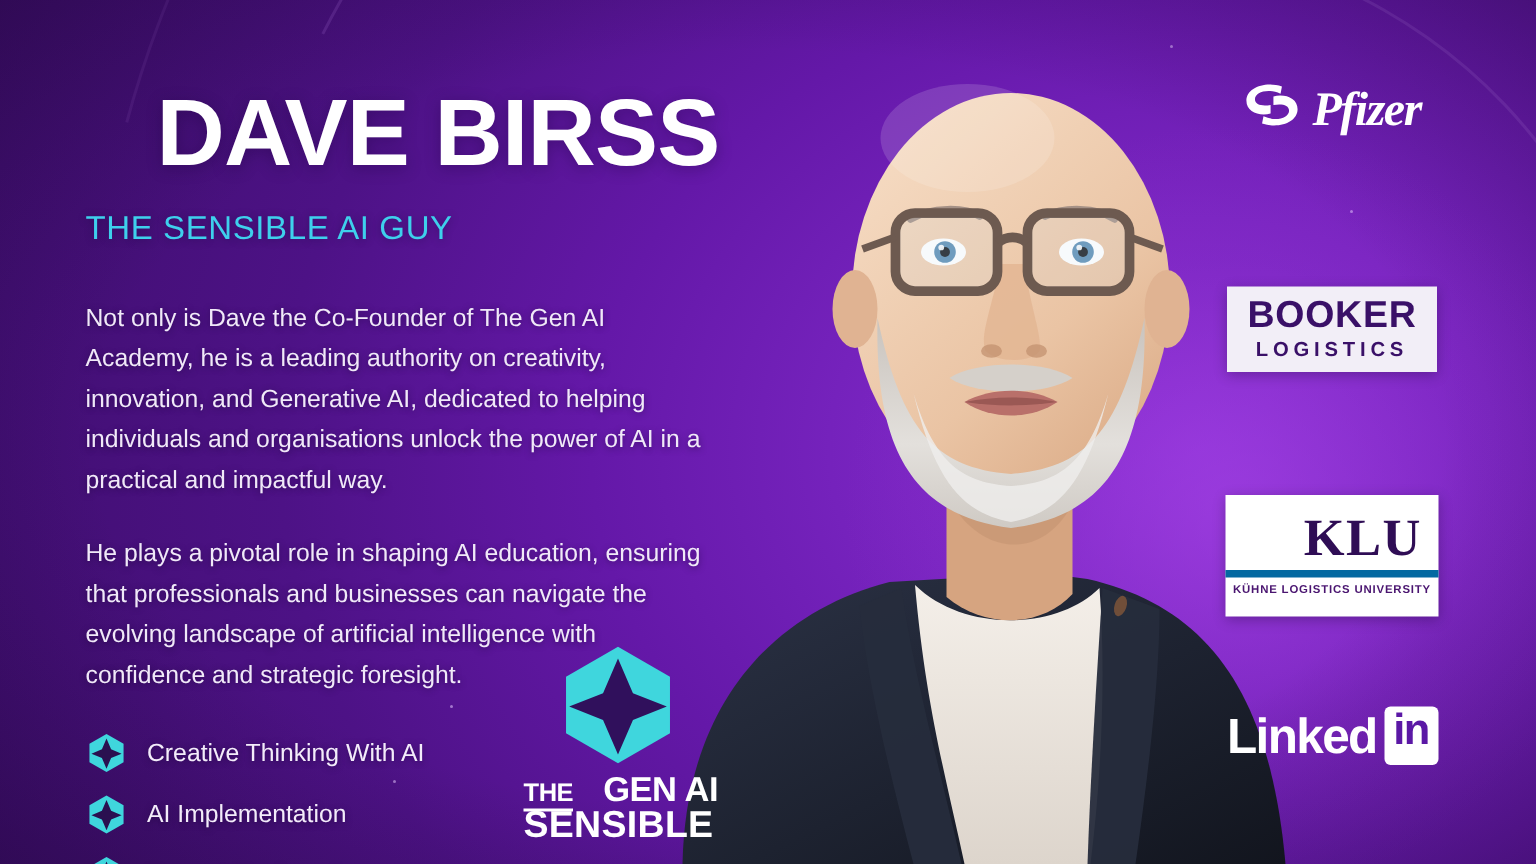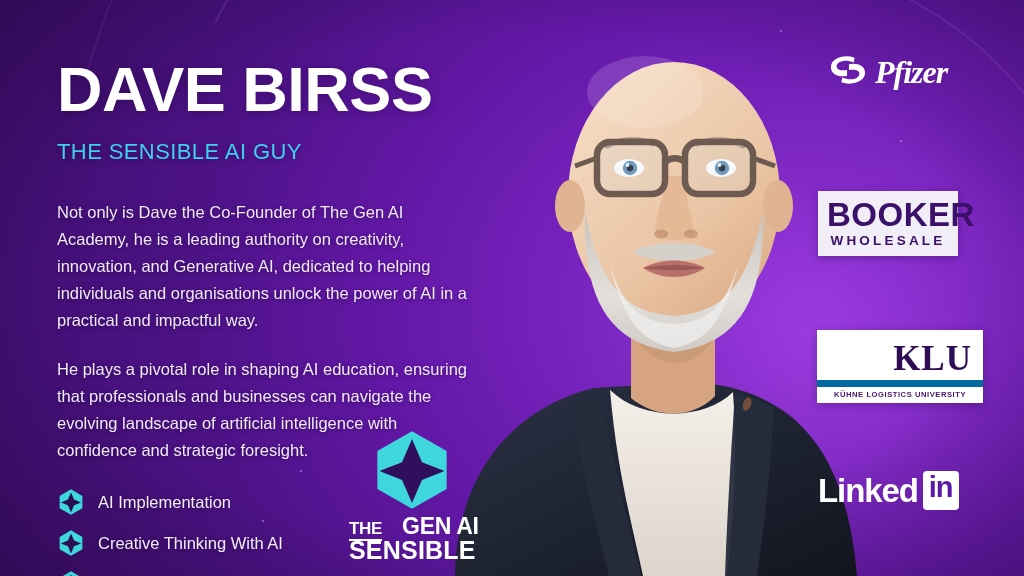--- a/index.html
+++ b/index.html
@@ -23,21 +23,21 @@
   .glow{ position:absolute; left:560px; top:80px; width:520px; height:520px; border-radius:50%;
          background:radial-gradient(circle, rgba(168,70,230,.55) 0%, rgba(140,50,200,.22) 45%, rgba(0,0,0,0) 70%); }
   .vignette{ position:absolute; inset:0; background:radial-gradient(ellipse 80% 80% at 50% 50%, rgba(0,0,0,0) 55%, rgba(25,4,45,.45) 100%); }
   .spark{ position:absolute; width:2px; height:2px; background:rgba(230,200,255,.55); border-radius:50%; }
 
   
   .left{ position:absolute; left:57px; top:0; width:470px; height:576px; z-index:6; }
 
   .title{
     font-size:63px; font-weight:bold; letter-spacing:-0.5px; color:#ffffff;
-    line-height:1; margin-top:58px; text-shadow:0 2px 10px rgba(30,0,60,.35);
+    line-height:1; margin-top:58px; text-shadow:0 2px 10px rgba(30,0,60,.35);text-align:center;
   }
   .subtitle{
     margin-top:18px; font-size:22px; font-weight:normal; color:#3ed0ec;
     letter-spacing:.4px; text-shadow:0 1px 6px rgba(20,0,50,.4);
   }
   .para{
     margin-top:34px; font-size:16.5px; line-height:1.63; color:#f0e9f8;
     max-width:420px; text-shadow:0 1px 4px rgba(25,0,50,.5);
   }
   .para.second{ margin-top:23px; }
@@ -60,29 +60,29 @@
 
   
   .rail{ position:absolute; right:0; top:0; width:220px; height:576px; z-index:8; }
 
   .pfizer{ position:absolute; left:22px; top:52px; display:flex; align-items:center; }
   .pfizer-word{ color:#fff; font-family:"Liberation Serif", serif; font-style:italic; font-weight:bold;
                 font-size:32px; letter-spacing:-1px; margin-left:5px; }
 
   .booker{ position:absolute; left:14px; top:191px; width:140px; background:#f2eef7;
            padding:7px 9px 8px; text-align:center; box-shadow:0 2px 8px rgba(20,0,40,.3); }
-  .booker-1{ color:#3a1068; font-size:33px; font-weight:bold; letter-spacing:.5px; line-height:1; }
+  .booker-1{ color:#3a1068; font-size:25px; font-weight:bold; letter-spacing:.5px; line-height:1; }
   .booker-2{ color:#3a1068; font-size:13.5px; font-weight:bold; letter-spacing:3.2px; line-height:1; margin-top:3px; }
 
-  .klu{ position:absolute; left:13px; top:330px; width:166px; background:#ffffff;
+  .klu{ position:absolute; left:13px; top:330px; width:142px; background:#ffffff;
         box-shadow:0 2px 8px rgba(20,0,40,.3); }
   .klu-main{ text-align:right; padding:11px 11px 4px; }
   .klu-word{ color:#2f0d55; font-family:"Liberation Serif", serif; font-weight:bold; font-size:35px; letter-spacing:1px; line-height:1; }
   .klu-sub{ color:#4a1570; font-size:7.6px; font-weight:bold; letter-spacing:.55px; text-align:center;
-            padding:3px 0 4px; border-top:7px solid #0369a1; }
+            padding:3px 0 14px; border-top:5px solid #0369a1; }
 
   .linkedin{ position:absolute; left:14px; top:471px; display:flex; align-items:center;text-align:center; }
   .li-word{ color:#fff; font-size:33px; font-weight:bold; letter-spacing:-1.1px; }
   .li-box{ background:#fff; border-radius:4px; margin-left:5px; padding:2px 6px 8px; }
   .li-in{ color:#5b18a5; font-size:29px; font-weight:bold; letter-spacing:-1px; line-height:1; }
 </style>
 </head>
 <body>
 
 <div id="slide">
@@ -192,30 +192,30 @@
     <p class="para second">He plays a pivotal role in shaping AI education, ensuring that professionals and businesses can navigate the evolving landscape of artificial intelligence with confidence and strategic foresight.</p>
 
     <div class="bullets">
       <div class="bullet">
         <span class="hex">
           <svg width="28" height="28" viewBox="0 0 32 32">
             <polygon points="16,1.5 29,9 29,23 16,30.5 3,23 3,9" fill="#3fd6dd"></polygon>
             <path d="M16 5 L19.5 13.2 L27.5 16.5 L19.5 19.8 L16 28 L12.5 19.8 L4.5 16.5 L12.5 13.2 Z" fill="#2a1050"></path>
           </svg>
         </span>
-        <span class="bullet-label">AI Implementation</span>
+        <span class="bullet-label">Creative Thinking With AI</span>
       </div>
       <div class="bullet">
         <span class="hex">
           <svg width="28" height="28" viewBox="0 0 32 32">
             <polygon points="16,1.5 29,9 29,23 16,30.5 3,23 3,9" fill="#3fd6dd"></polygon>
             <path d="M16 5 L19.5 13.2 L27.5 16.5 L19.5 19.8 L16 28 L12.5 19.8 L4.5 16.5 L12.5 13.2 Z" fill="#2a1050"></path>
           </svg>
         </span>
-        <span class="bullet-label">Creative Thinking With AI</span>
+        <span class="bullet-label">AI Implementation</span>
       </div>
       <div class="bullet">
         <span class="hex">
           <svg width="28" height="28" viewBox="0 0 32 32">
             <polygon points="16,1.5 29,9 29,23 16,30.5 3,23 3,9" fill="#3fd6dd"></polygon>
             <path d="M16 5 L19.5 13.2 L27.5 16.5 L19.5 19.8 L16 28 L12.5 19.8 L4.5 16.5 L12.5 13.2 Z" fill="#2a1050"></path>
           </svg>
         </span>
         <span class="bullet-label">Prompt Engineering</span>
       </div>
@@ -244,21 +244,21 @@
         <svg width="44" height="36" viewBox="0 0 46 38">
           <path d="M30 6 C18 2 5 7 5 16 C5 24 14 27 22 25 L22 19 C16 20 11 19 11 15 C11 10 20 7 29 11 Z" fill="#ffffff"></path>
           <path d="M16 32 C28 36 41 31 41 22 C41 14 32 11 24 13 L24 19 C30 18 35 19 35 23 C35 28 26 31 17 27 Z" fill="#ffffff"></path>
         </svg>
       </span>
       <span class="pfizer-word">Pfizer</span>
     </div>
 
     <div class="booker">
       <div class="booker-1">BOOKER</div>
-      <div class="booker-2">WHOLESALE</div>
+      <div class="booker-2">LOGISTICS</div>
     </div>
 
     <div class="klu">
       <div class="klu-main">
         <span class="klu-word">KLU</span>
       </div>
       <div class="klu-sub">KÜHNE LOGISTICS UNIVERSITY</div>
     </div>
 
     <div class="linkedin">

